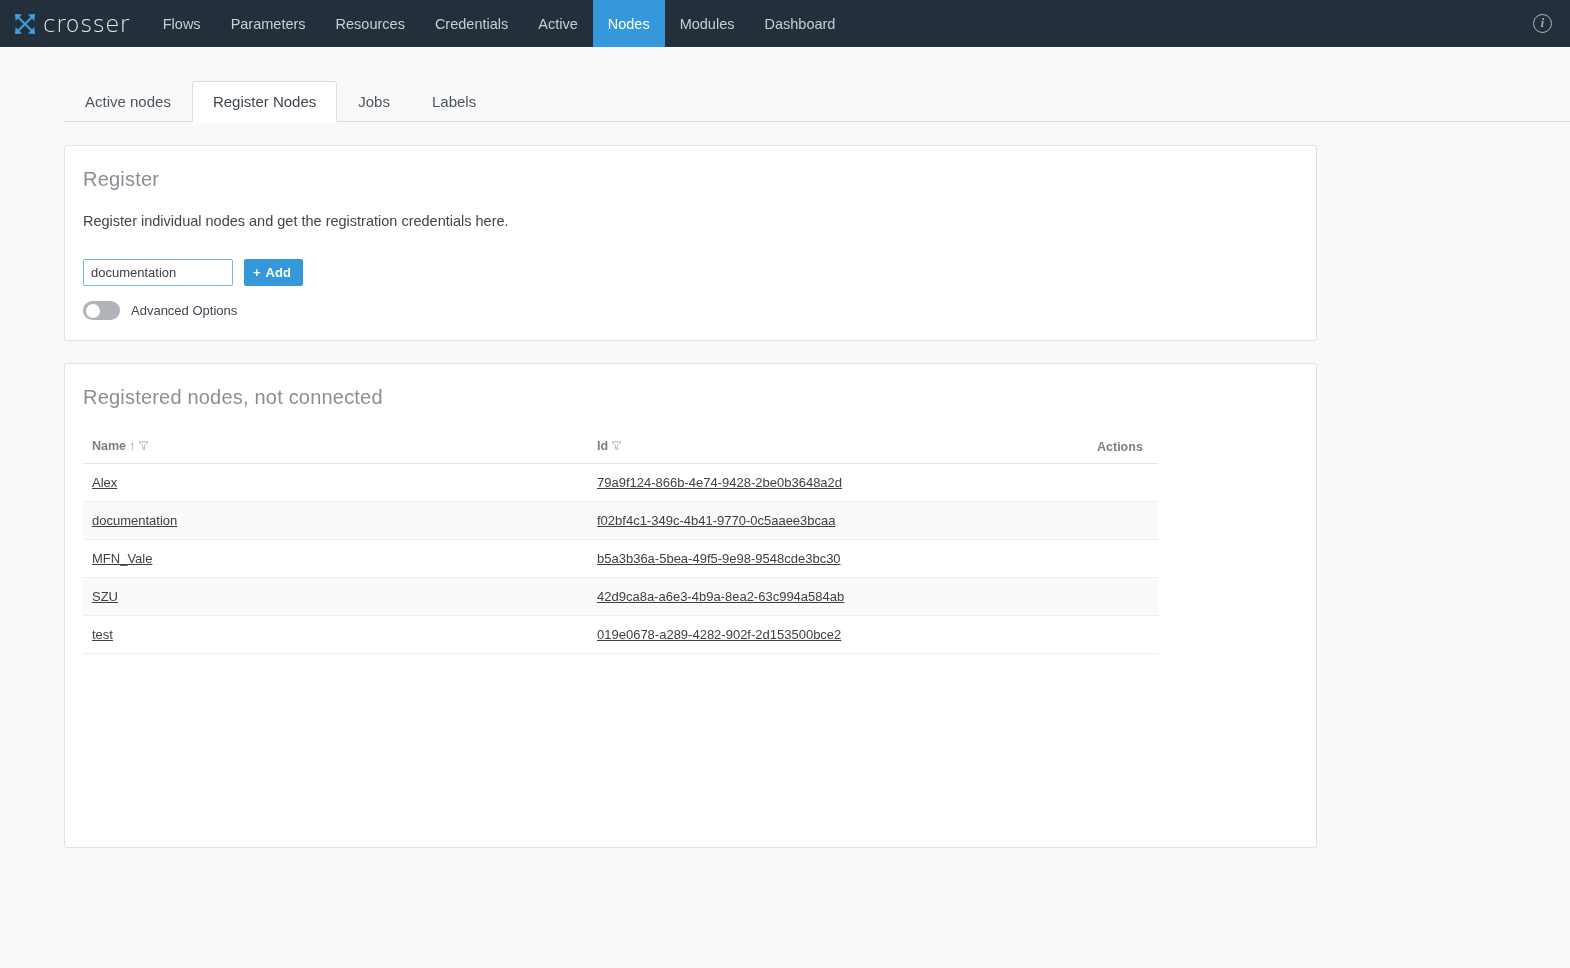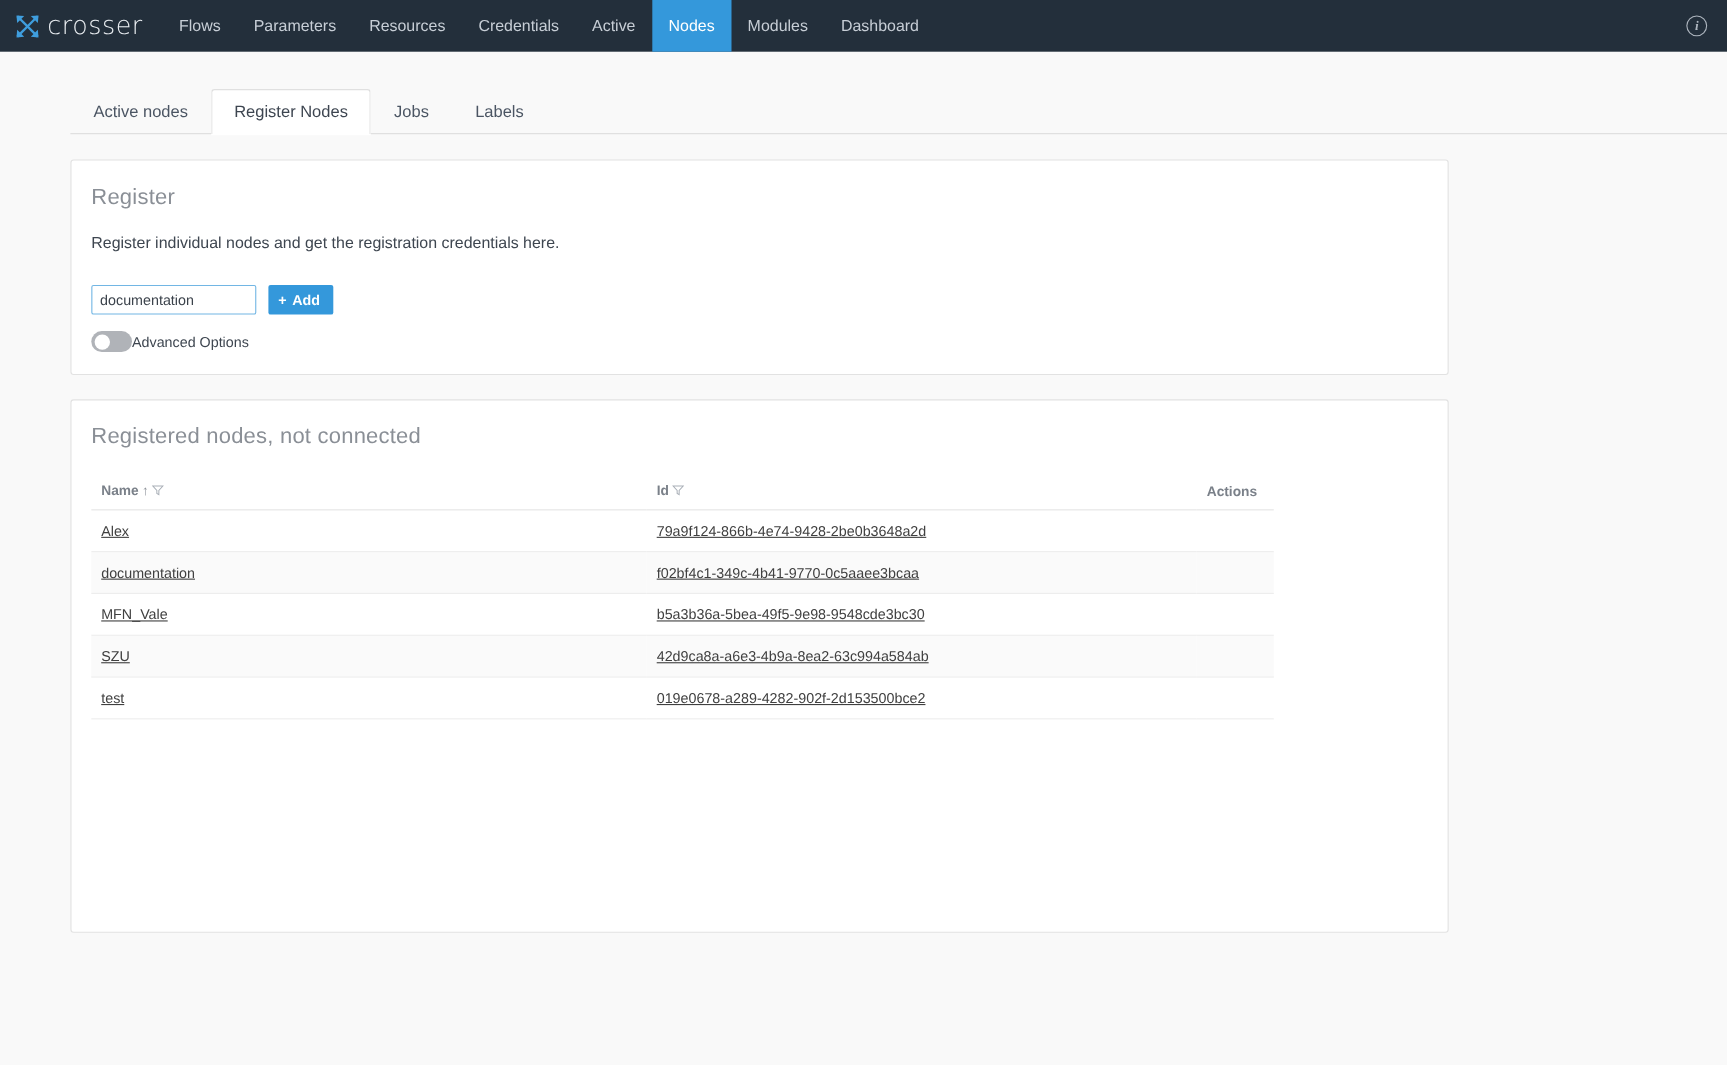--- a/index.html
+++ b/index.html
@@ -159,21 +159,21 @@
     font-size: 13px;
     font-weight: bold;
     font-family: "Liberation Sans", sans-serif;
     cursor: pointer;
     display: inline-flex;
     align-items: center;
     gap: 5px;
   }
   .add-btn .plus { font-size: 13px; font-weight: bold; line-height: 1; }
 
-  .adv-row { display: flex; align-items: center; margin-top: 15px; }
+  .adv-row { display: flex; align-items: center; gap: 11px; margin-top: 15px; }
   .toggle {
     width: 37px; height: 19px;
     background: #b0b3b8;
     border-radius: 10px;
     position: relative;
     cursor: pointer;
     flex: none;
   }
   .toggle .knob {
     position: absolute;

